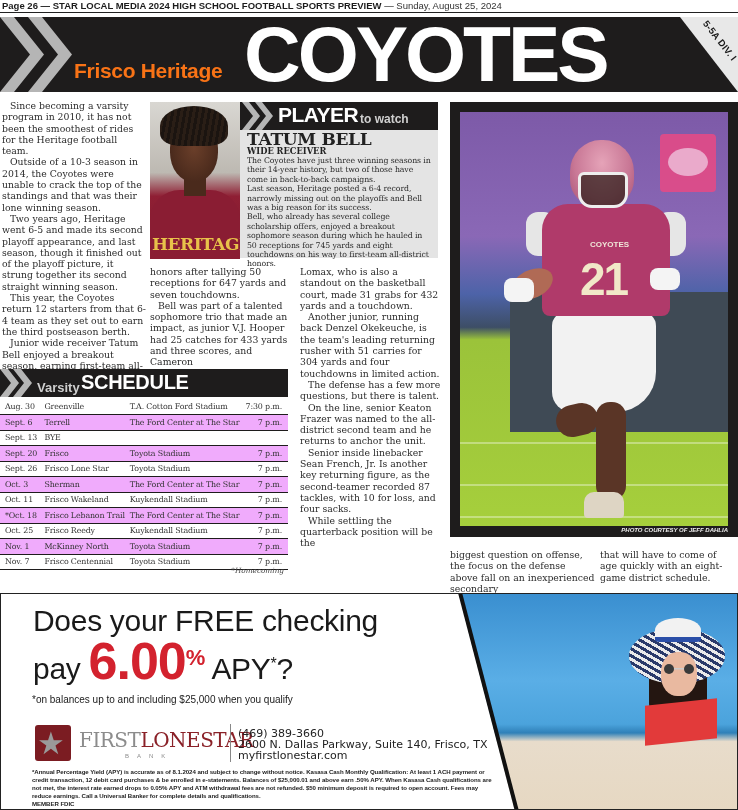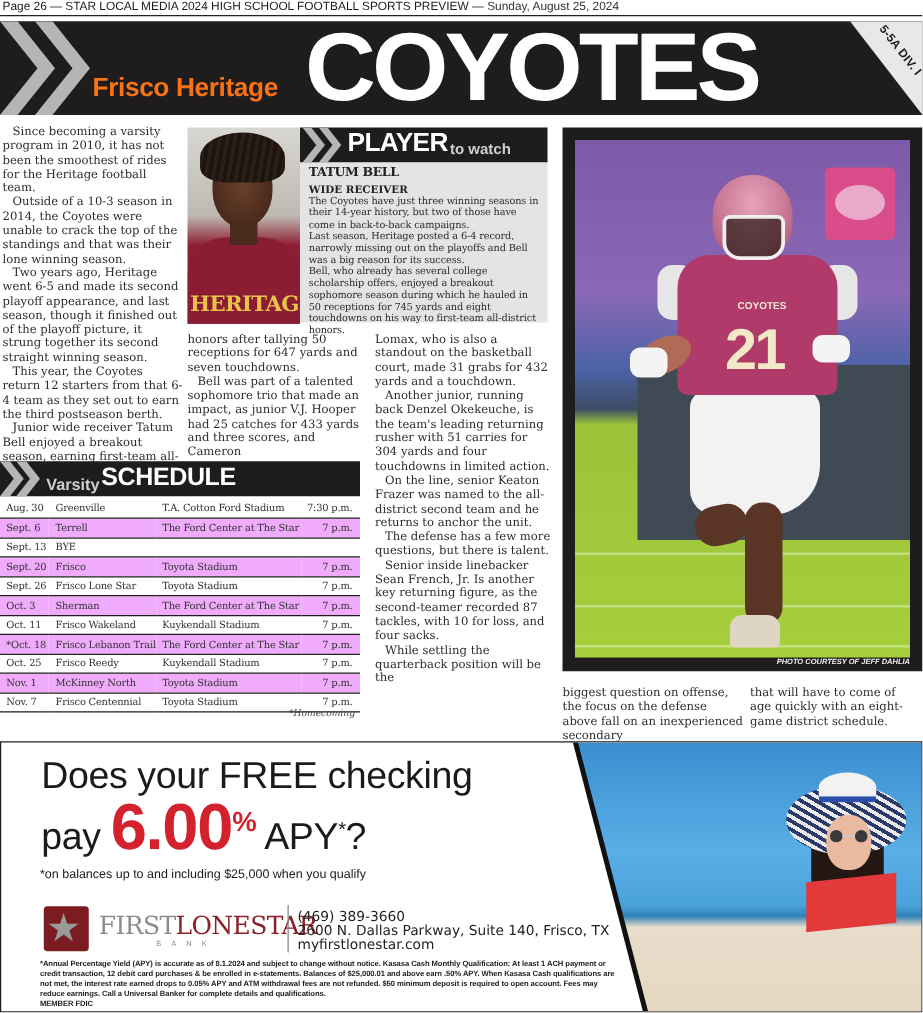--- a/index.html
+++ b/index.html
@@ -4,21 +4,21 @@
 <style>
   * { box-sizing: border-box; margin: 0; padding: 0; }
   html, body { width: 738px; height: 810px; background: #ffffff; overflow: hidden; }
   body { position: relative; font-family: "DejaVu Serif", serif; color: #2a2a2a; }
 
   .folio {
     position: absolute; left: 0; top: 0; width: 738px; height: 14px;
     font-family: "Liberation Sans", sans-serif; font-size: 9.5px; line-height: 11px;
     color: #1c1c1c; padding-left: 2px; white-space: nowrap;
   }
-  .folio b { font-weight: 400; }
+  .folio b { font-weight: 700; }
   .folio .date { font-weight: 400; color: #333; }
   .folio-rule { position: absolute; left: 0; top: 12px; width: 738px; height: 1px; background: #222; }
 
   
   .banner {
     position: absolute; left: 0; top: 17px; width: 738px; height: 75px;
     background: #1e1c1c; overflow: hidden;
   }
   .banner .chev { position: absolute; top: 0; left: 0; }
   .banner .school {
@@ -82,21 +82,21 @@
     font-family: "Liberation Sans", sans-serif; font-weight: 900; font-size: 21px; color: #fff; letter-spacing: -0.5px;
   }
   .ptw-head .small {
     position: absolute; left: 120px; top: 10px;
     font-family: "Liberation Sans", sans-serif; font-weight: 700; font-size: 12px; color: #d0d0d0;
   }
   .ptw-body {
     position: absolute; left: 240px; top: 130px; width: 198px; height: 128px; background: #e4e4e4;
     padding: 2px 6px 0 7px;
   }
-  .ptw-body .name { font-family: "DejaVu Serif", serif; font-weight: 700; font-size: 10px; line-height: 14px; color: #222; letter-spacing: -0.3px; }
+  .ptw-body .name { font-family: "DejaVu Serif", serif; font-weight: 700; font-size: 17px; line-height: 14px; color: #222; letter-spacing: -0.3px; }
   .ptw-body .pos { font-family: "DejaVu Serif", serif; font-weight: 700; font-size: 8.3px; line-height: 10px; color: #222; }
   .ptw-body .txt { font-size: 7.8px; line-height: 9.4px; color: #2b2b2b; letter-spacing: -0.1px; }
 
   
   .sched-head {
     position: absolute; left: 0; top: 369px; width: 288px; height: 28px; background: #1e1c1c; overflow: hidden;
   }
   .sched-head .small {
     position: absolute; left: 37px; top: 11px;
     font-family: "Liberation Sans", sans-serif; font-weight: 700; font-size: 13px; color: #cfcfcf;
@@ -261,22 +261,22 @@
 </div>
 
 <div class="col" style="left:150px; top:266px; width:142px;">
   <p class="noind">honors after tallying 50 receptions for 647 yards and seven touchdowns.</p>
   <p>Bell was part of a talented sophomore trio that made an impact, as junior V.J. Hooper had 25 catches for 433 yards and three scores, and Cameron</p>
 </div>
 
 <div class="col" style="left:300px; top:266px; width:142px;">
   <p class="noind">Lomax, who is also a standout on the basketball court, made 31 grabs for 432 yards and a touchdown.</p>
   <p>Another junior, running back Denzel Okekeuche, is the team's leading returning rusher with 51 carries for 304 yards and four touchdowns in limited action.</p>
+  <p>The defense has a few more questions, but there is talent.</p>
   <p>On the line, senior Keaton Frazer was named to the all-district second team and he returns to anchor the unit.</p>
-  <p>The defense has a few more questions, but there is talent.</p>
   <p>Senior inside linebacker Sean French, Jr. Is another key returning figure, as the second-teamer recorded 87 tackles, with 10 for loss, and four sacks.</p>
   <p>While settling the quarterback position will be the</p>
 </div>
 
 <div class="sched-head">
   <svg width="40" height="28" viewBox="0 0 40 28" style="position:absolute;left:0;top:0">
     <polygon points="0,0 8,0 19,14 8,28 0,28 11,14" fill="#b5b5b5"></polygon>
     <polygon points="13,0 21,0 32,14 21,28 13,28 24,14" fill="#b5b5b5"></polygon>
   </svg>
   <span class="small">Varsity</span>

